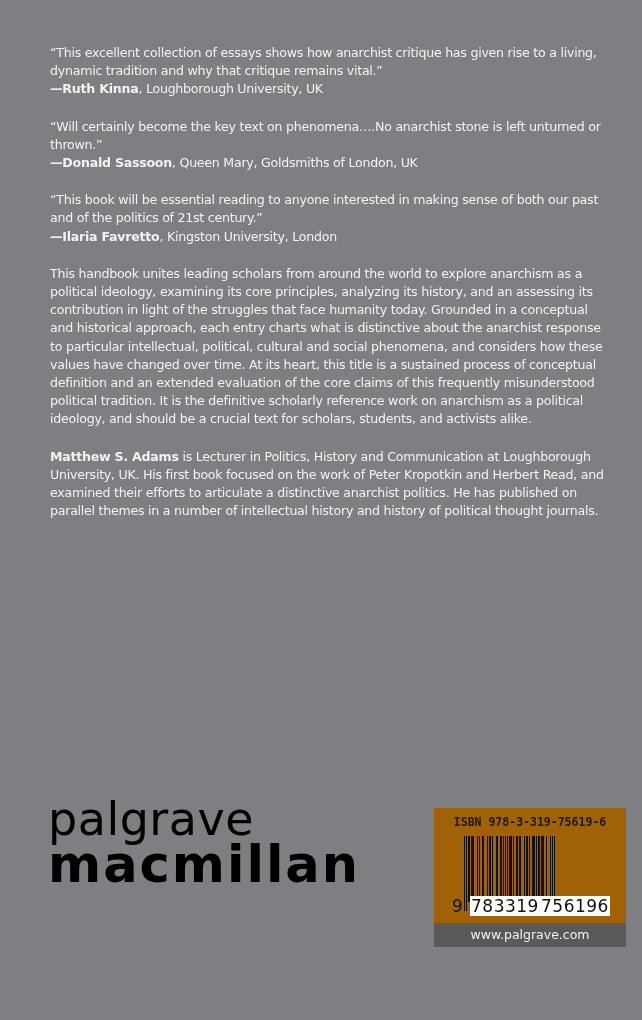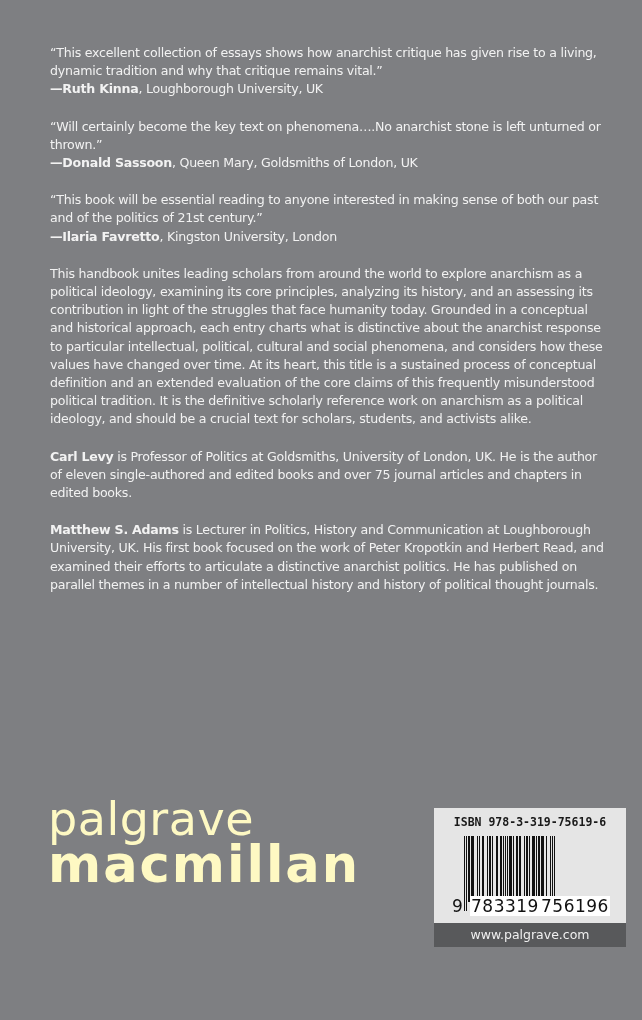--- a/index.html
+++ b/index.html
@@ -19,29 +19,29 @@
   .blurb p { margin: 0; }
   .attrib b { font-weight: bold; }
   .desc { margin: 0 0 19px 0; }
   .bio { margin: 0 0 19px 0; }
   .bio b { font-weight: bold; }
 
   .logo {
     position: absolute; left: 48px; top: 795px;
     font-family: "DejaVu Sans", sans-serif;
     font-weight: 200;
-    color: #fef9c3;
+    color: #000000;
     letter-spacing: 0.5px;
   }
   .logo .l1 { font-size: 46px; line-height: 48px; font-weight: normal; -webkit-text-stroke: 0; }
   .logo .l2 { font-size: 51px; line-height: 44px; font-weight: bold; letter-spacing: 2px; }
 
   .isbn-box {
     position: absolute; left: 434px; top: 808px; width: 192px; height: 139px;
-    background: #e5e5e5;
+    background: #a16207;
   }
   .isbn-label {
     position: absolute; left: 0; top: 7px; width: 100%;
     text-align: center;
     font-family: "DejaVu Sans Mono", "Liberation Mono", monospace;
     font-weight: bold; font-size: 11.5px; color: #1a1a1a;
   }
   .barcode {
     position: absolute; left: 30px; top: 28px; width: 140px; height: 75px;
     display: flex; align-items: flex-start;
@@ -78,21 +78,20 @@
   </div>
   <div class="blurb">
   </div>
   <div class="blurb">
     <p>“This book will be essential reading to anyone interested in making sense of both our past and of the politics of 21st century.”</p>
     <p class="attrib"><b>—Ilaria Favretto</b><span>, Kingston University, London</span></p>
   </div>
 
   <p class="desc">This handbook unites leading scholars from around the world to explore anarchism as a political ideology, examining its core principles, analyzing its history, and an assessing its contribution in light of the struggles that face humanity today. Grounded in a conceptual and historical approach, each entry charts what is distinctive about the anarchist response to particular intellectual, political, cultural and social phenomena, and considers how these values have changed over time. At its heart, this title is a sustained process of conceptual definition and an extended evaluation of the core claims of this frequently misunderstood political tradition. It is the definitive scholarly reference work on anarchism as a political ideology, and should be a crucial text for scholars, students, and activists alike.</p>
 
-  <p class="bio"><b>Carl Levy</b><span> is Professor of Politics at Goldsmiths, University of London, UK. He is the author of eleven single-authored and edited books and over 75 journal articles and chapters in edited books.</span></p>
   <p class="bio"><b>Matthew S. Adams</b><span> is Lecturer in Politics, History and Communication at Loughborough University, UK. His first book focused on the work of Peter Kropotkin and Herbert Read, and examined their efforts to articulate a distinctive anarchist politics. He has published on parallel themes in a number of intellectual history and history of political thought journals.</span></p>
 </div>
 
 <div class="logo">
   <div class="l1">palgrave</div>
   <div class="l2">macmillan</div>
 </div>
 
 <div class="isbn-box">
   <div class="isbn-label">ISBN 978-3-319-75619-6</div>

